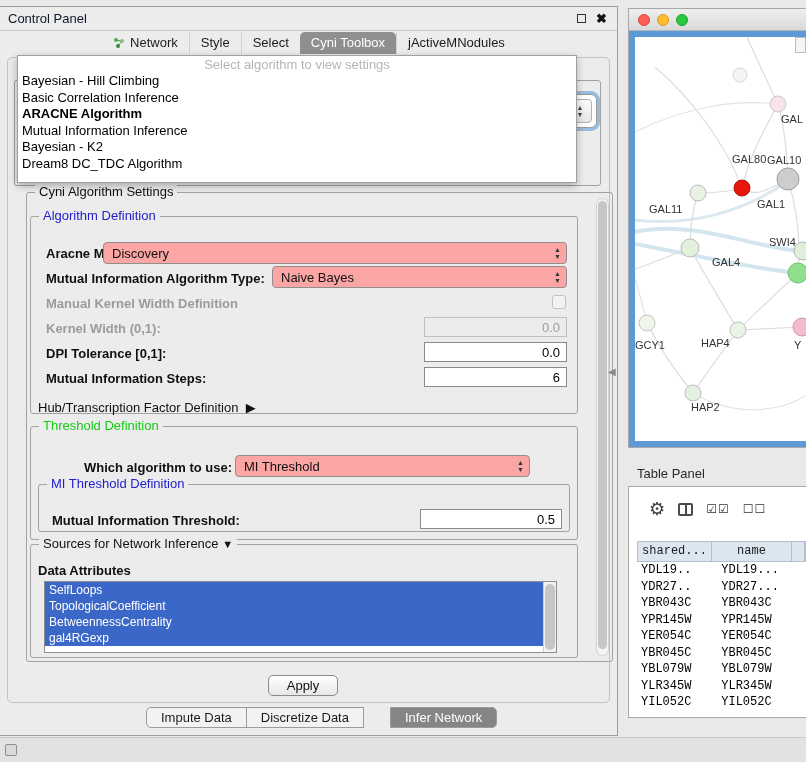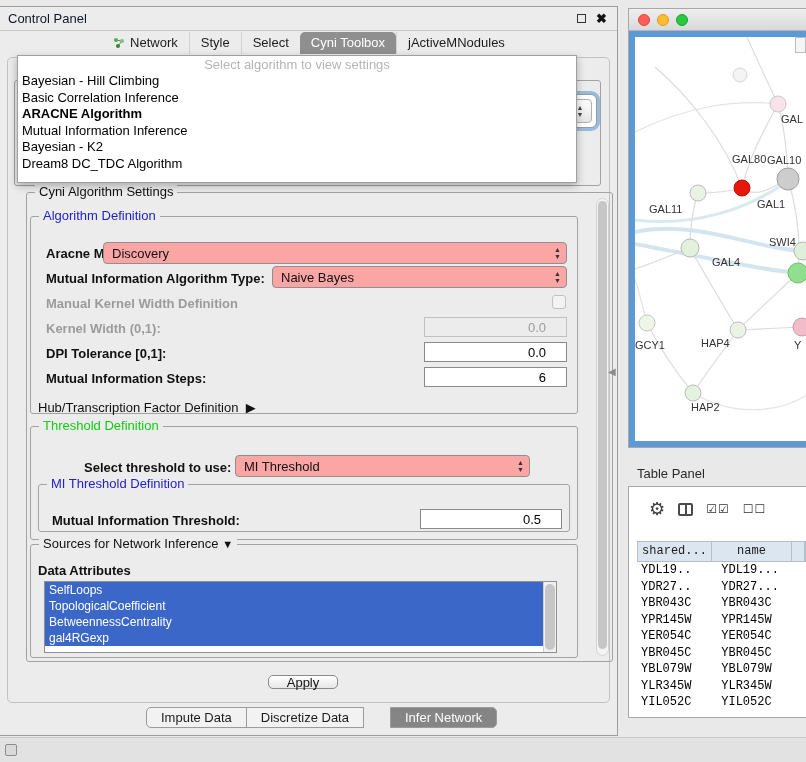--- a/index.html
+++ b/index.html
@@ -35,21 +35,21 @@
   .lbl { position:absolute; font-size:13px; font-weight:bold; color:#101010; white-space:nowrap; }
   .lbl.gray { color:#9b9b9b; }
   .plain { font-weight:normal; }
 
   .dropdown { position:absolute; height:22px; background:#fca5a5; border:1px solid #8f8f8f; border-radius:4px;
               font-size:13px; color:#111; display:flex; align-items:center; padding-left:8px; }
   .dd-arrows { position:absolute; right:5px; top:3px; display:flex; flex-direction:column; align-items:center; }
   .dd-arrows span { font-size:7px; line-height:7px; color:#333; }
 
   .field { position:absolute; height:20px; background:#fff; border:1px solid #8a8a8a; font-size:13px;
-           color:#000; display:flex; align-items:center; justify-content:flex-end; padding-right:20px; }
+           color:#000; display:flex; align-items:center; justify-content:flex-end; padding-right:6px; }
   .field.disabled { background:#ececec; border-color:#c0c0c0; color:#9b9b9b; }
 
   .checkbox { position:absolute; width:14px; height:14px; border:1px solid #c2c2c2; background:#f3f3f3;
               border-radius:3px; }
 
   .tri { font-size:11px; color:#111; }
 
   
   .algo-combo { position:absolute; left:20px; top:94px; width:577px; height:34px; background:#fff;
                 border:1px solid #9a9a9a; border-radius:6px; z-index:5;
@@ -71,21 +71,21 @@
 
   
   .src-list { position:absolute; left:44px; top:581px; width:513px; height:72px; background:#fff;
               border:1px solid #8f8f8f; overflow:hidden; z-index:2; }
   .src-item { height:16px; line-height:16px; padding-left:4px; font-size:12px; }
   .src-item.selected { background:#3b67c8; color:#fff; }
   .src-scroll { position:absolute; right:0; top:0; bottom:0; width:13px; background:#f1f1f1;
                 border-left:1px solid #cfcfcf; }
   .src-scroll .v-thumb { top:2px; bottom:2px; }
 
-  .apply-btn { position:absolute; left:268px; top:675px; width:70px; height:14px; border:1px solid #8a8a8a;
+  .apply-btn { position:absolute; left:268px; top:675px; width:70px; height:21px; border:1px solid #8a8a8a;
                border-radius:5px; background:linear-gradient(#ffffff,#e7e7e7); font-size:13px; color:#111;
                display:flex; align-items:center; justify-content:center; z-index:2; }
 
   .bottom-tabs { position:absolute; left:146px; top:707px; display:flex; z-index:2; }
   .btab { height:21px; line-height:19px; padding:0 14px; font-size:13px; background:#f2f2f2; color:#1b1b1b;
           border:1px solid #9b9b9b; margin-left:-1px; }
   .btab:first-child { border-radius:5px 0 0 5px; margin-left:0; }
   .btab:last-child { border-radius:0 5px 5px 0; }
   .btab.active { background:#858585; color:#ffffff;margin-left:26px; }
 
@@ -243,21 +243,21 @@
 
   <span class="lbl plain" style="left:38px;top:400px;font-size:13px;">
     <span>Hub/Transcription Factor Definition</span>
     <span class="tri" style="font-size:13px;">&nbsp;▶</span>
   </span>
 
   <div class="group" style="left:30px;top:426px;width:548px;height:114px;">
     <span class="group-title green">Threshold Definition</span>
   </div>
 
-  <span class="lbl" style="left:84px;top:460px;">Select threshold to use:</span>
+  <span class="lbl" style="left:84px;top:460px;">Which algorithm to use:</span>
   <div class="dropdown" style="left:235px;top:455px;width:295px;">
     <span>MI Threshold</span>
     <span class="dd-arrows">
         <span>▲</span>
         <span>▼</span>
       </span>
   </div>
 
   <div class="group" style="left:38px;top:484px;width:532px;height:48px;">
     <span class="group-title blue">MI Threshold Definition</span>

